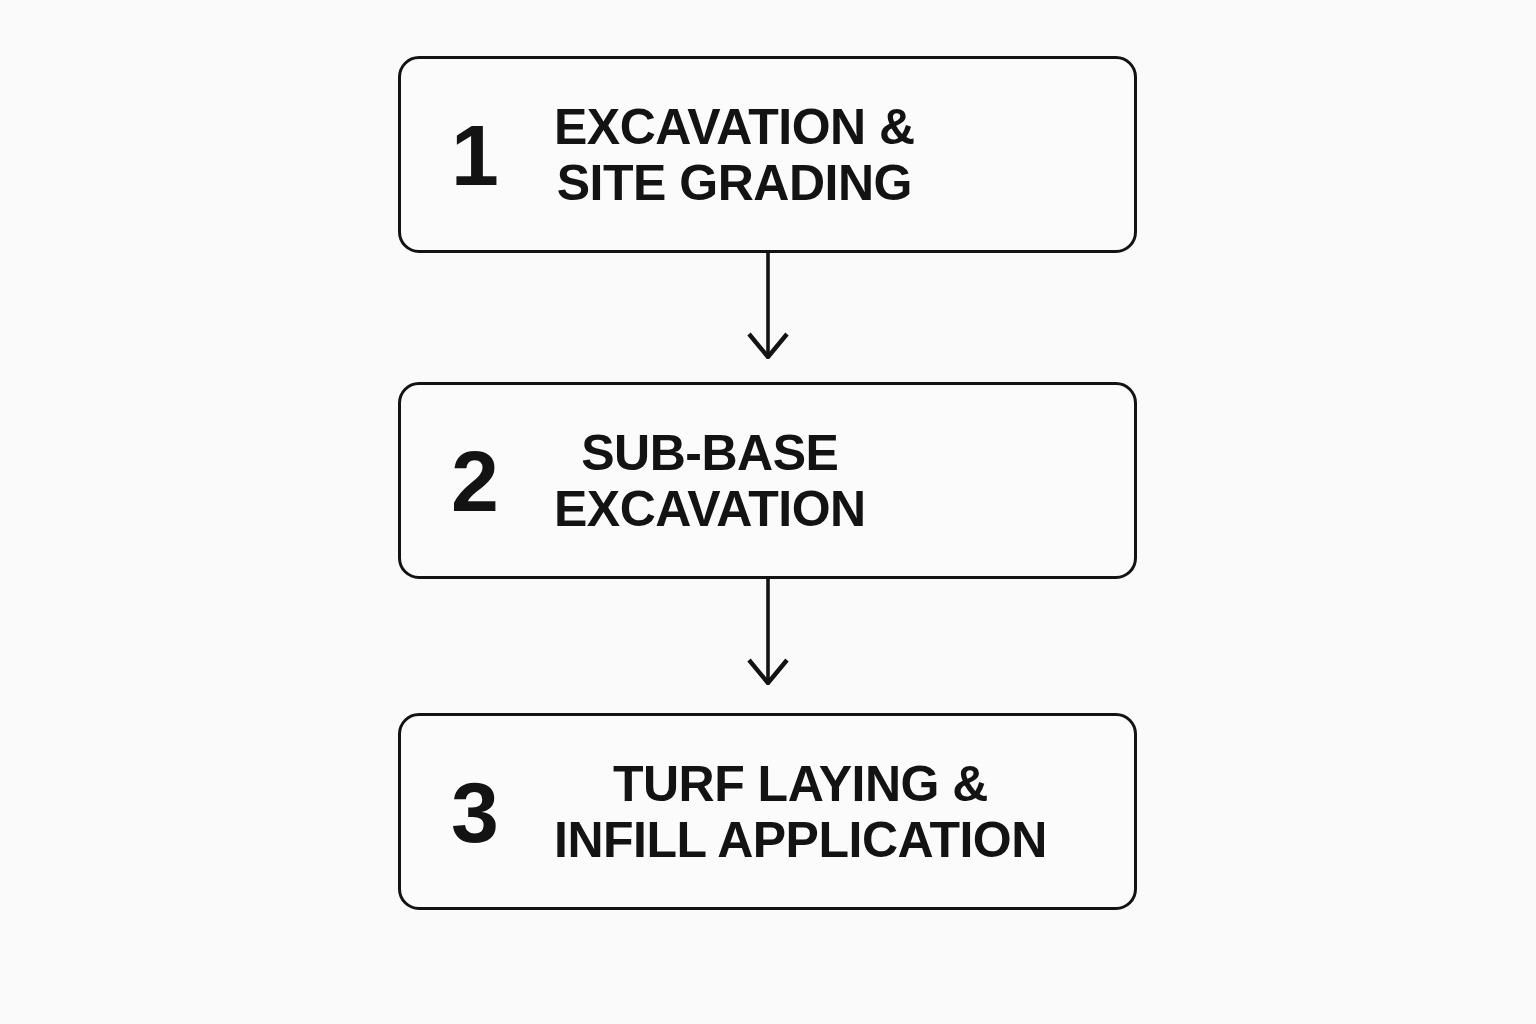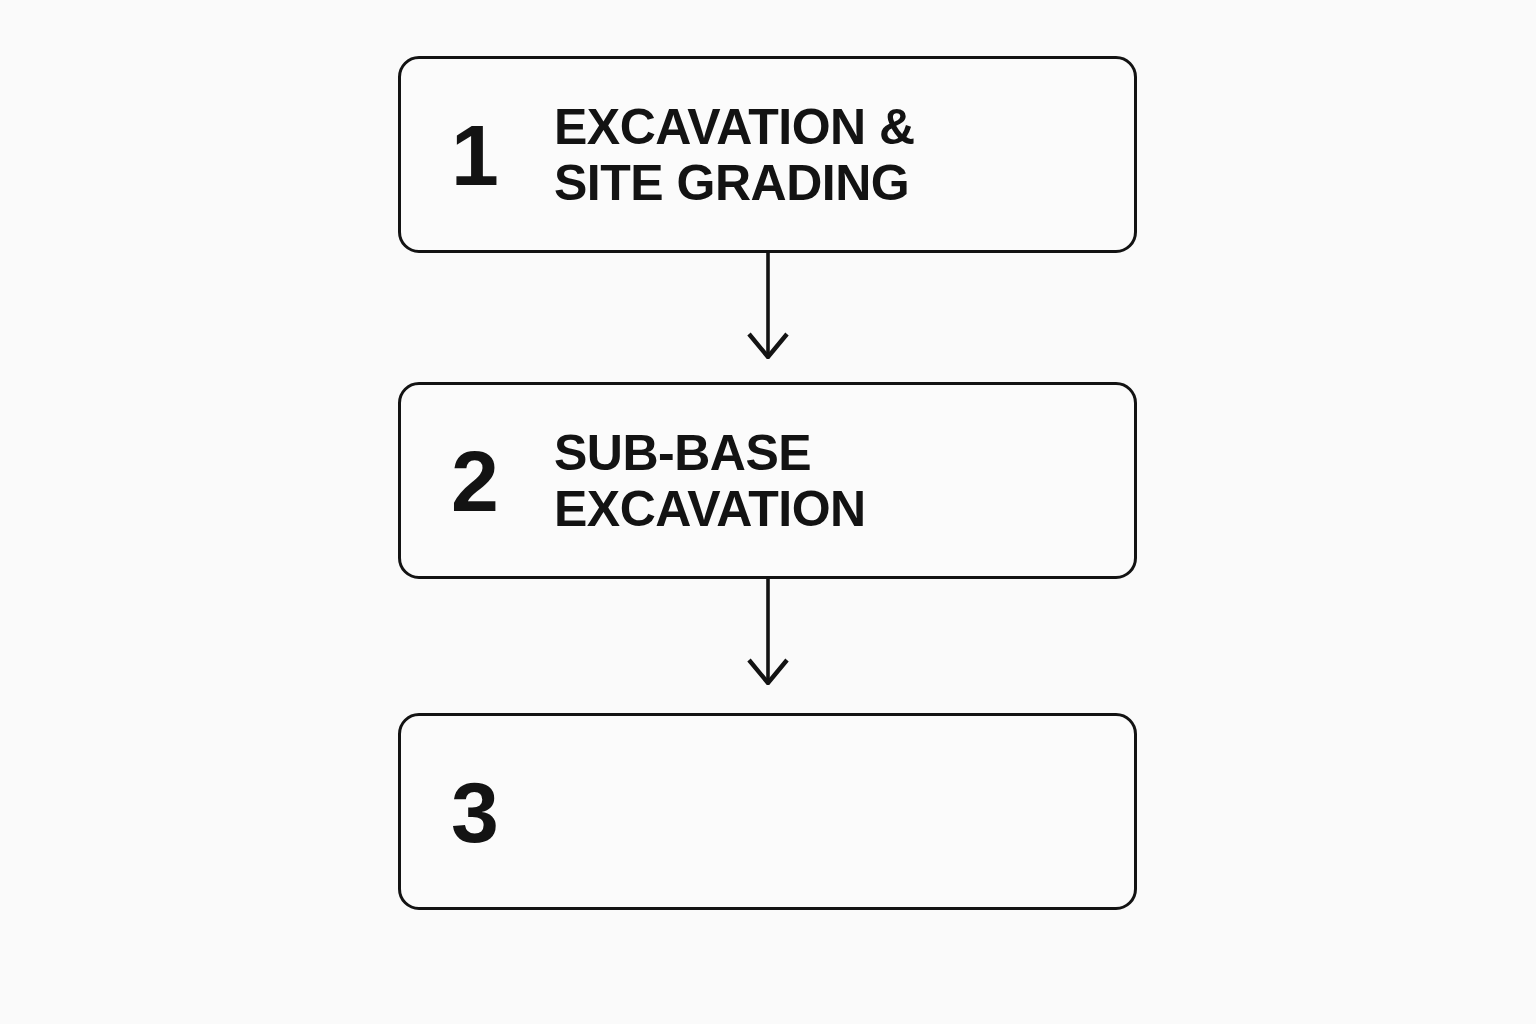--- a/index.html
+++ b/index.html
@@ -57,21 +57,21 @@
     left: 153px;
     top: 50%;
     transform: translateY(-50%);
     font-family: "Liberation Sans", sans-serif;
     font-weight: bold;
     font-size: 50px;
     line-height: 1.13;
     color: #131313;
     letter-spacing: -0.5px;
     white-space: pre-line;
-    text-align: left;
+    text-align: center;
   }
 
   
   .connector {
     position: absolute;
     left: 730px;
     width: 76px;
     height: 108px;
   }
   #connector-1 { top: 251px; }
@@ -108,15 +108,17 @@
 
   <div class="connector" id="connector-2">
     <svg viewBox="0 0 76 108" xmlns="http://www.w3.org/2000/svg">
       <line x1="38" y1="0" x2="38" y2="106" stroke="#131313" stroke-width="3.6"></line>
       <polyline points="19,83 38,106 57,83" fill="none" stroke="#131313" stroke-width="4.4" stroke-linecap="butt" stroke-linejoin="miter"></polyline>
     </svg>
   </div>
 
   <div class="step-box" id="box-3">
     <div class="step-number">3</div>
+    <div class="step-label">TURF LAYING &amp;
+INFILL APPLICATION</div>
   </div>
 
 </div>
 
 </body></html>

